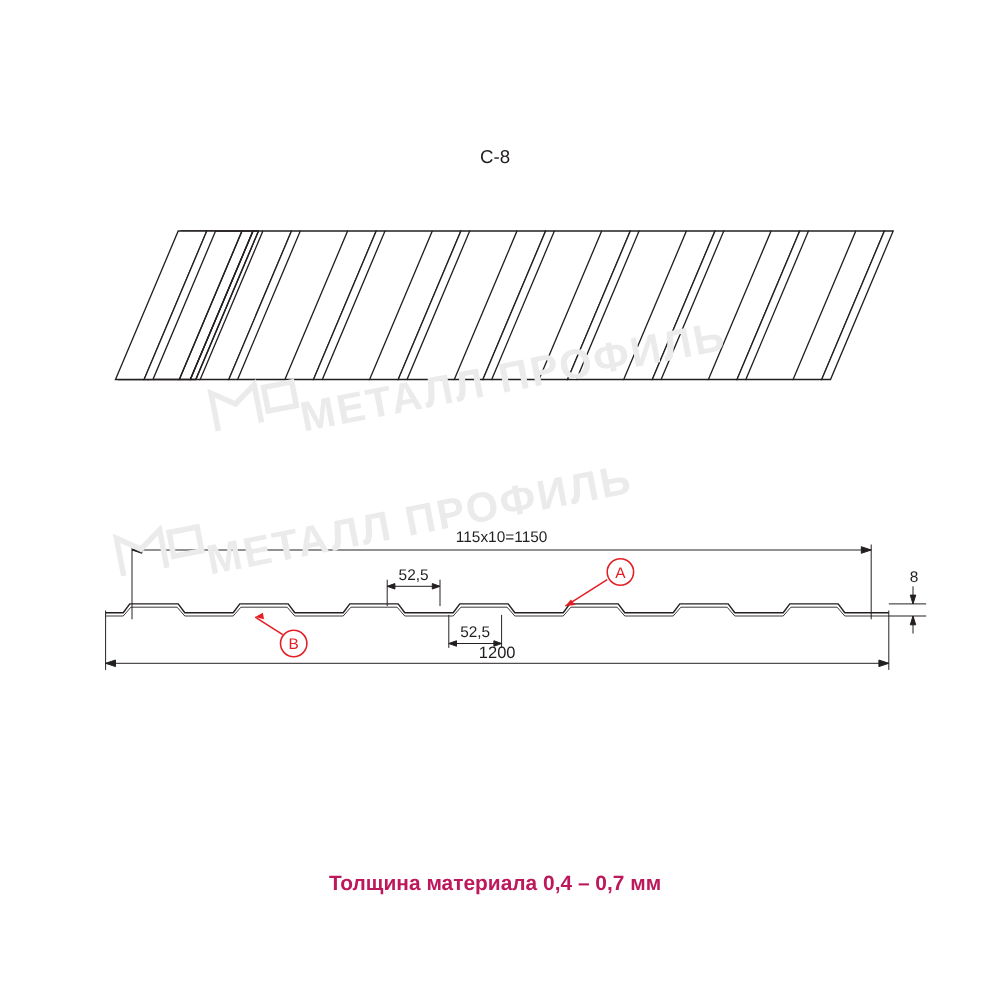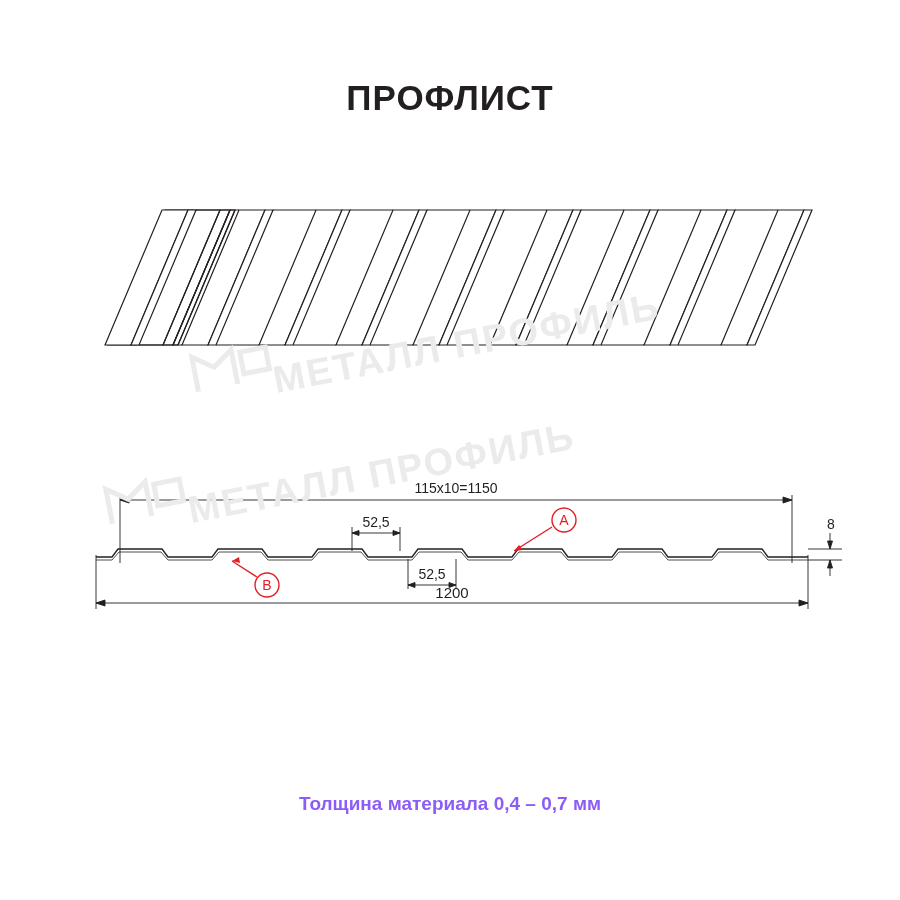--- a/index.html
+++ b/index.html
@@ -41,21 +41,21 @@
     color: #231f20;
   }
   .footer {
     position: absolute;
     top: 793px;
     left: 0;
     width: 900px;
     text-align: center;
     font-size: 19px;
     font-weight: bold;
-    color: #8b5cf6;
+    color: #be185d;
   }
   .iso-area {
     position: absolute;
     top: 190px;
     left: 70px;
     width: 760px;
     height: 210px;
   }
   .section-area {
     position: absolute;
@@ -81,21 +81,21 @@
     pointer-events: none;
   }
   svg { display: block; }
   text { font-family: "Liberation Sans", sans-serif; }
 </style>
 </head>
 <body>
 
 <div class="page">
 
-  <div class="title">ПРОФЛИСТ</div>
+  <div class="subtitle">C-8</div>
 
   <div class="iso-area">
     <svg width="760" height="210" viewBox="0 0 760 210">
       <g fill="none" stroke="#231f20" stroke-width="1.2" stroke-linejoin="miter">
 
         <path d="M 38 155 L 95 20 L 122 20 L 65 155 Z"></path>
         <path d="M 65 155 L 122 20 L 150 20 L 93 155 Z"></path>
         <path d="M 93 155 L 150 20 L 160 20 L 103 155 Z"></path>
 
         <path d="M 103 155 L 160 20"></path>

